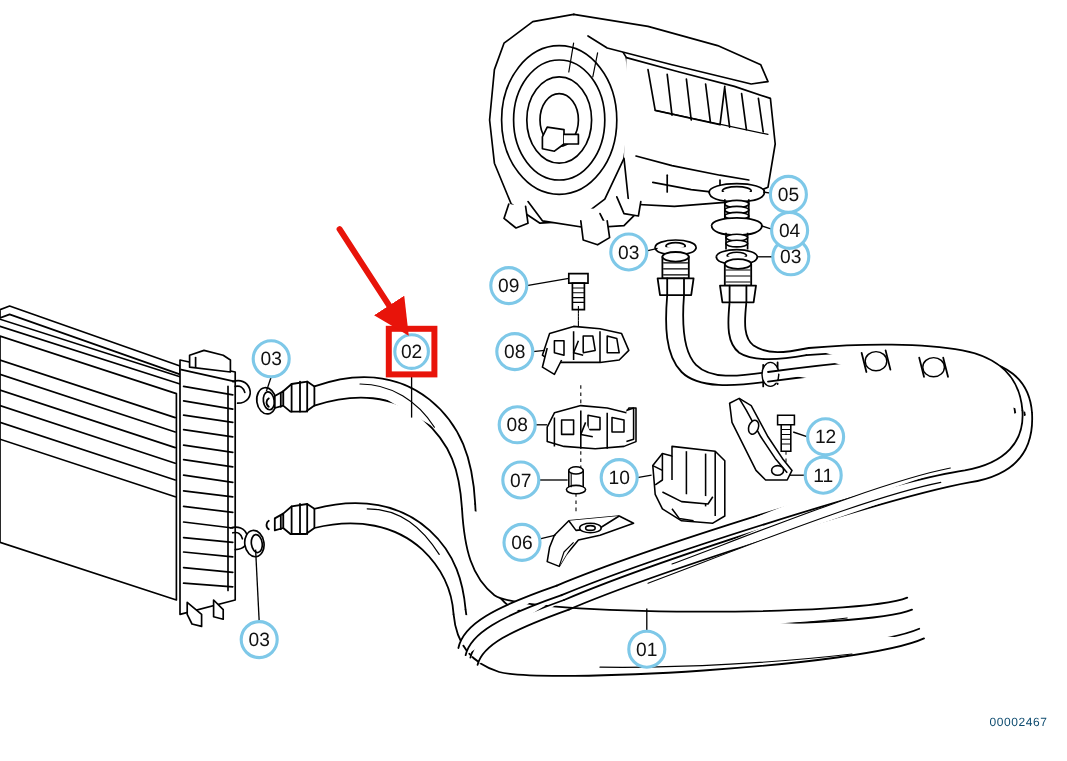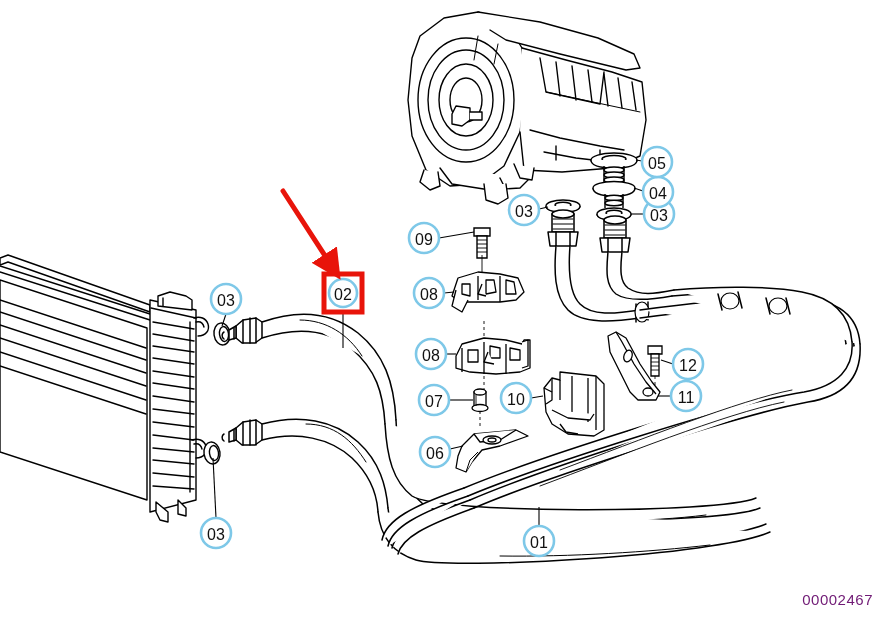--- a/index.html
+++ b/index.html
@@ -22,23 +22,23 @@
     left: 0;
     top: 0;
     width: 889px;
     height: 634px;
   }
   .watermark {
     position: absolute;
     right: 16px;
     bottom: 26px;
     font-family: "Liberation Sans", sans-serif;
-    font-size: 15px;
+    font-size: 10px;
     letter-spacing: 0.5px;
-    color: #701a75;
+    color: #0c4a6e;
     white-space: nowrap;
     margin-left: 40px;
   }
   text.callout-label {
     font-family: "Liberation Sans", sans-serif;
     font-size: 16px;
     fill: #111111;
     text-anchor: middle;
     dominant-baseline: central;
   }

